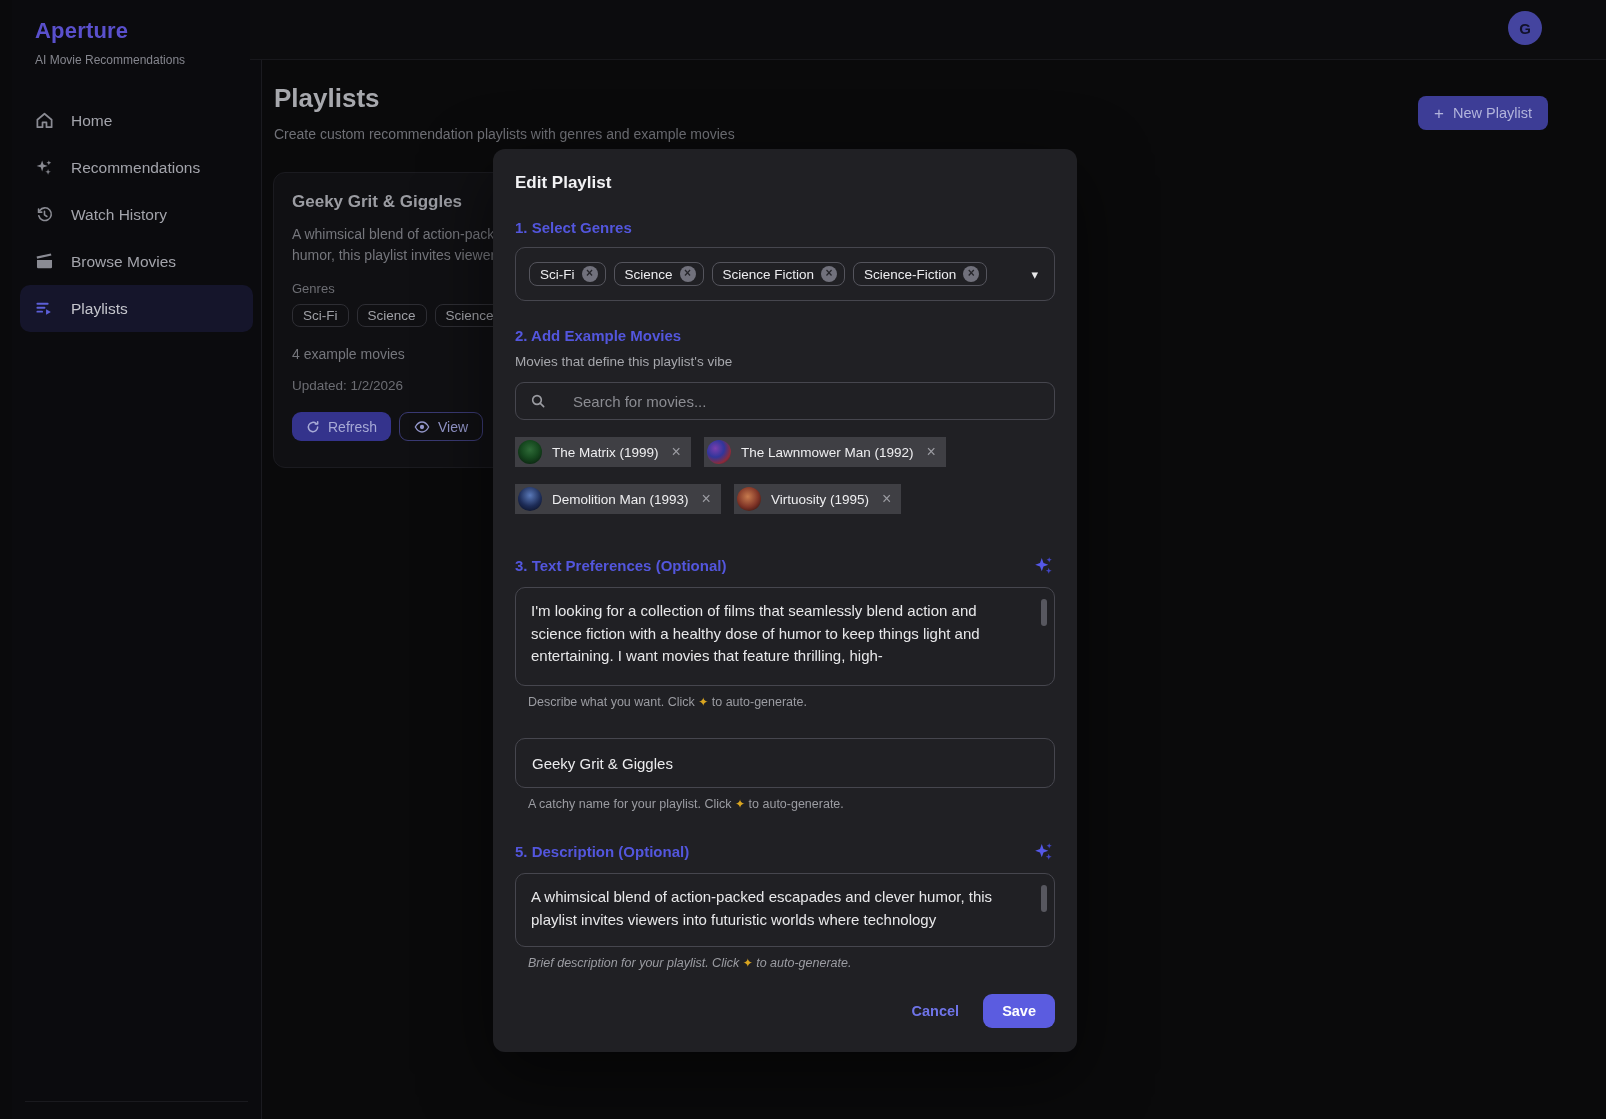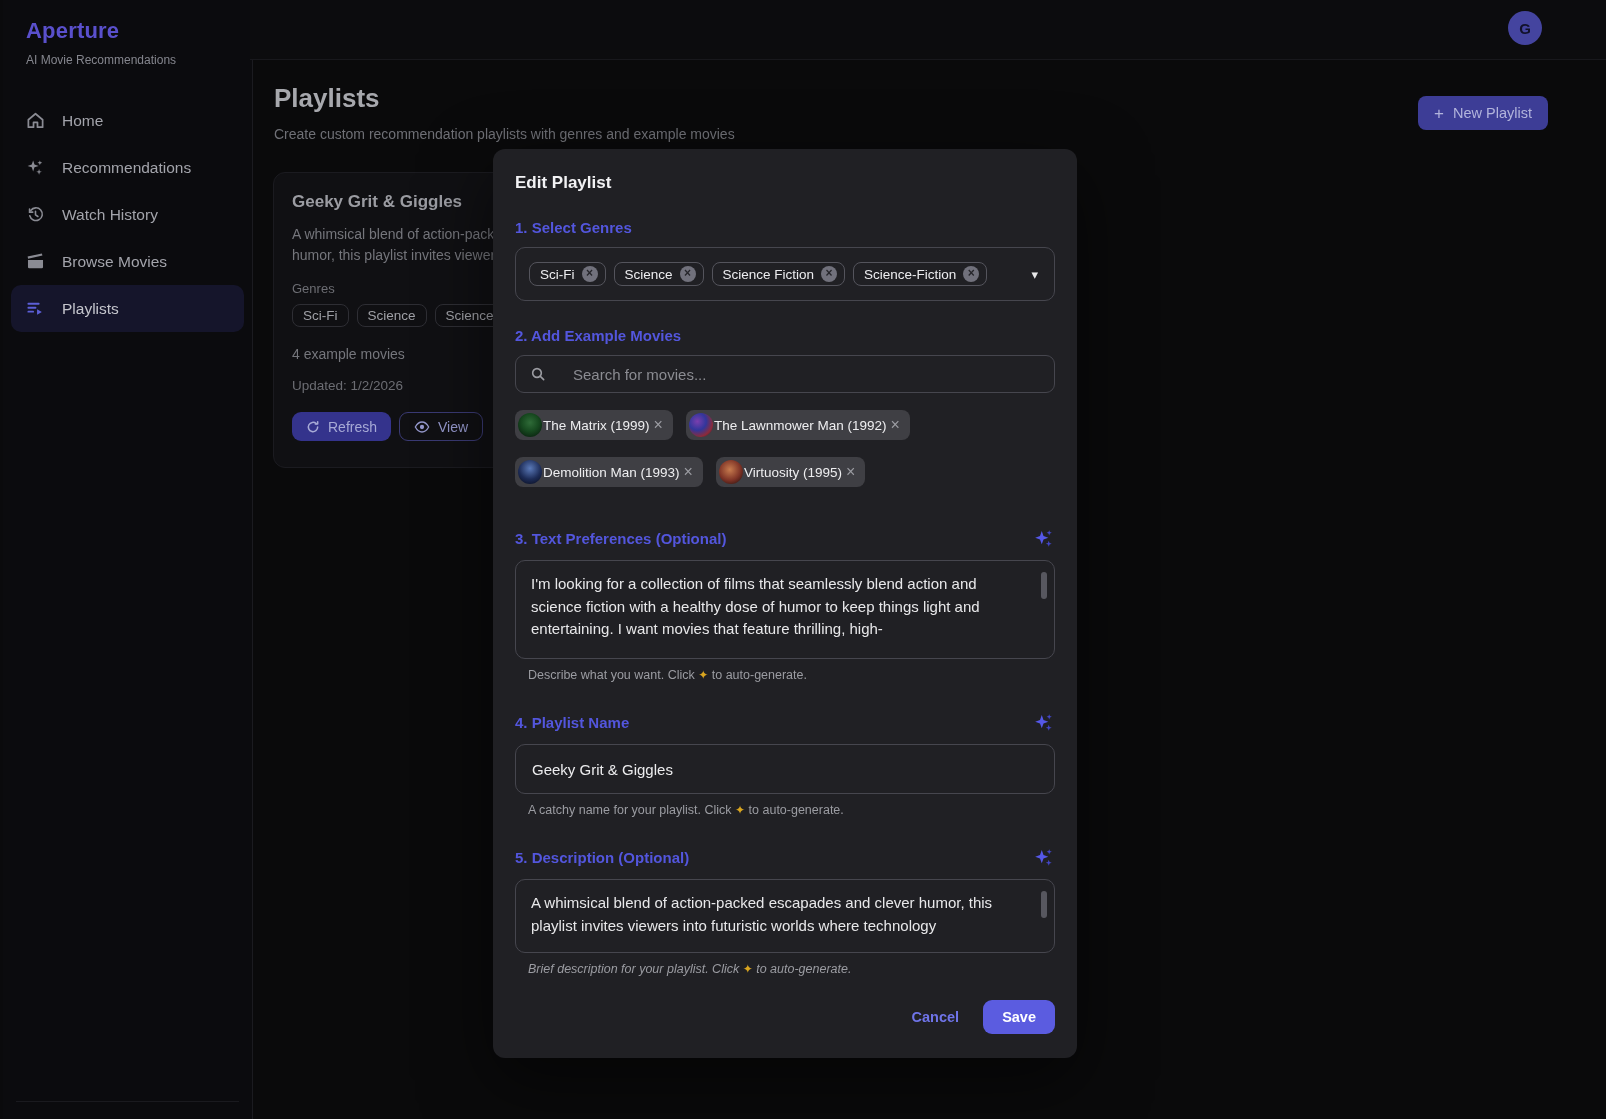--- a/index.html
+++ b/index.html
@@ -5,21 +5,21 @@
   * { margin:0; padding:0; box-sizing:border-box; }
   html,body { width:1606px; height:1119px; overflow:hidden; }
   body {
     font-family:"Liberation Sans","DejaVu Sans",sans-serif;
     background:#0a0a0c; color:#e4e4e7;
   }
   .app { position:relative; width:1606px; height:1119px; }
 
   
   .sidebar {
-    position:absolute; left:3px; top:0; width:250px; height:1119px;
+    position:absolute; left:12px; top:0; width:250px; height:1119px;
     background:#0b0b0e; border-right:1px solid #1b1b20; z-index:2;
   }
   .logo-block { padding:18px 23px 0; }
   .logo { font-size:22px; font-weight:bold; color:#5a50cc; letter-spacing:.2px; }
   .tagline { margin-top:9px; font-size:12px; color:#85868e; }
   .nav { margin-top:30px; }
   .nav-item {
     display:flex; align-items:center; gap:17px;
     height:47px; margin:0 8px; padding:0 15px; border-radius:10px;
     color:#a3a4ab; font-size:15.5px; cursor:pointer;
@@ -116,22 +116,22 @@
   .sec-sub { font-size:13.5px; color:#a6a7ac; margin:-1px 0 13px; }
   .search-box {
     display:flex; align-items:center; gap:27px;
     border:1px solid #46464e; border-radius:9px; height:38px; padding:0 14px;
     margin-bottom:17px; cursor:text;
   }
   .search-placeholder { font-size:15px; color:#8b8c92; }
 
   .movie-chips { display:flex; flex-wrap:wrap; gap:17px 13px; margin-bottom:40px; }
   .movie-chip {
-    display:inline-flex; align-items:center; gap:1px;
-    background:#3f3f44; border-radius:8px; height:30px; padding:0 10px 0 3px;
+    display:inline-flex; align-items:center; gap:10px;
+    background:#3f3f44; border-radius:0; height:30px; padding:0 10px 0 3px;
     font-size:13.5px; color:#eeeef0;
   }
   .movie-thumb { width:24px; height:24px; border-radius:50%; flex:0 0 24px; }
   .thumb-matrix { background:radial-gradient(circle at 50% 40%, #2f6b38 0%, #174a20 45%, #06140a 100%); }
   .thumb-lawnmower { background:radial-gradient(circle at 35% 35%, #7a3fae 0%, #31369b 40%, #8c2b3a 70%, #10142e 100%); }
   .thumb-demolition { background:radial-gradient(circle at 50% 35%, #5a79b8 0%, #1d2c57 55%, #070a18 100%); }
   .thumb-virtuosity { background:radial-gradient(circle at 45% 40%, #c77b4e 0%, #7e3326 55%, #160a0a 100%); }
   .movie-x { color:#9b9ca2; font-size:16px; margin-left:3px; cursor:pointer; }
 
   .fake-textarea {
@@ -295,20 +295,21 @@
       <span class="genre-chip">
         <span>Science-Fiction</span>
         <span class="chip-remove">×</span>
       </span>
       <span class="select-caret">▾</span>
     </div>
 
     <div class="sec-head-row">
       <h3 class="sec-head">2. Add Example Movies</h3>
     </div>
+    <p class="sec-sub">Movies that define this playlist's vibe</p>
     <div class="search-box">
       <span>
         <svg width="16" height="16" viewBox="0 0 24 24" fill="none" stroke="#9b9ca2" stroke-width="2.4" stroke-linecap="round">
             <circle cx="10.5" cy="10.5" r="6.5"></circle>
             <path d="M15.5 15.5 L20.5 20.5"></path>
           </svg>
       </span>
       <span class="search-placeholder">Search for movies...</span>
     </div>
     <div class="movie-chips">
@@ -347,30 +348,20 @@
     <div class="fake-textarea ta-pref">
       <span>I'm looking for a collection of films that seamlessly blend action and science fiction with a healthy dose of humor to keep things light and entertaining. I want movies that feature thrilling, high-</span>
       <span class="scroll-thumb"></span>
     </div>
     <p class="helper">
       <span>Describe what you want. Click</span>
       <span class="star">✦</span>
       <span>to auto-generate.</span>
     </p>
 
-    <div class="sec-head-row">
-      <h3 class="sec-head">4. Playlist Name</h3>
-      <button class="sparkle-btn">
-        <svg width="21" height="21" viewBox="0 0 24 24" fill="#5558e8">
-            <path d="M10 3.5 L12 9 L17.5 11 L12 13 L10 18.5 L8 13 L2.5 11 L8 9 Z"></path>
-            <path d="M18.5 2.5 L19.3 4.7 L21.5 5.5 L19.3 6.3 L18.5 8.5 L17.7 6.3 L15.5 5.5 L17.7 4.7 Z" fill="#4346c8"></path>
-            <path d="M18 14.5 L18.9 17 L21.4 17.9 L18.9 18.8 L18 21.3 L17.1 18.8 L14.6 17.9 L17.1 17 Z" fill="#4346c8"></path>
-          </svg>
-      </button>
-    </div>
     <div class="fake-input">
       <span>Geeky Grit &amp; Giggles</span>
     </div>
     <p class="helper">
       <span>A catchy name for your playlist. Click</span>
       <span class="star">✦</span>
       <span>to auto-generate.</span>
     </p>
 
     <div class="sec-head-row">

